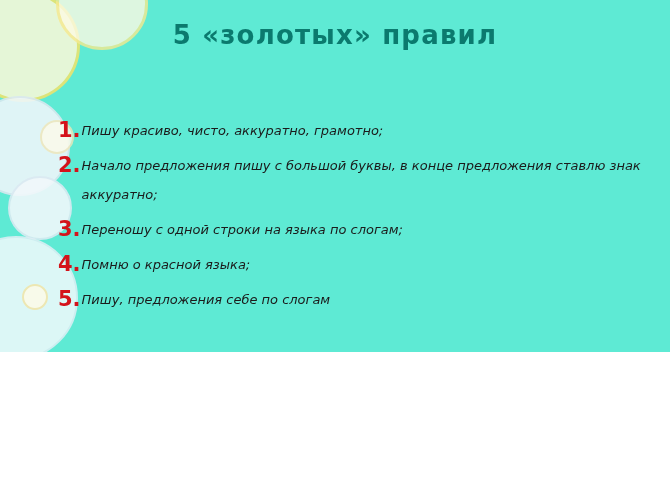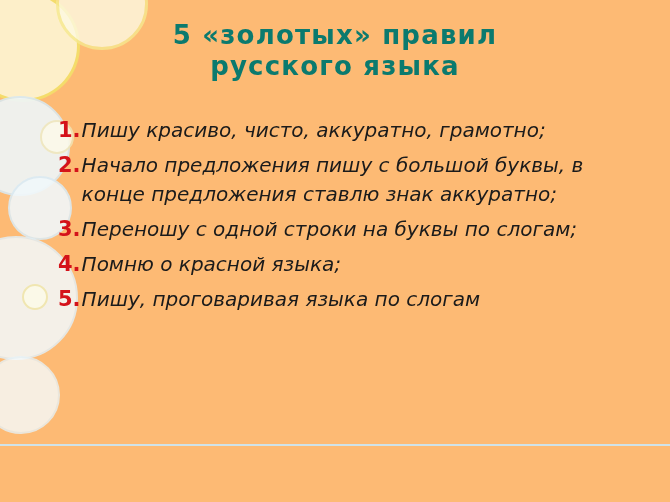--- a/index.html
+++ b/index.html
@@ -9,22 +9,22 @@
   body {
     width: 670px;
     height: 502px;
     background: #ffffff;
     font-family: "DejaVu Sans", sans-serif;
     overflow: hidden;
   }
   .slide {
     position: relative;
     width: 670px;
-    height: 502px;
-    background: #fdba74;
+    height: 352px;
+    background: #5eead4;
     overflow: hidden;
     box-sizing: border-box;
   }
   
   .bubble {
     position: absolute;
     border-radius: 50%;
     pointer-events: none;
   }
   .b1 {
@@ -123,21 +123,21 @@
     color: #d4121a;
     font-weight: bold;
     font-size: 21px;
     font-style: normal;
     line-height: 29px;
     flex: 0 0 auto;
     padding-right: 1px;
   }
   .rule-text {
     color: #1b1b1b;
-    font-size: 20px;
+    font-size: 13px;
     font-style: italic;
     line-height: 29px;
     flex: 1 1 auto;
   }
 </style>
 </head>
 <body>
 
 <div class="slide">
 
@@ -145,47 +145,46 @@
   <div class="bubble b2"></div>
   <div class="bubble b3"></div>
   <div class="bubble b4"></div>
   <div class="bubble b5"></div>
   <div class="bubble b6"></div>
   <div class="bubble b7"></div>
   <div class="bubble b8"></div>
 
   <div class="title-block">
     <div class="title-line">5 «золотых» правил</div>
-    <div class="title-line">русского языка</div>
   </div>
 
   <div class="rules">
 
     <div class="rule">
       <span class="rule-num">1.</span>
       <span class="rule-text">Пишу красиво, чисто, аккуратно, грамотно;</span>
     </div>
 
     <div class="rule">
       <span class="rule-num">2.</span>
       <span class="rule-text">Начало предложения пишу с большой буквы, в конце предложения ставлю знак аккуратно;</span>
     </div>
 
     <div class="rule">
       <span class="rule-num">3.</span>
-      <span class="rule-text">Переношу с одной строки на буквы по слогам;</span>
+      <span class="rule-text">Переношу с одной строки на языка по слогам;</span>
     </div>
 
     <div class="rule">
       <span class="rule-num">4.</span>
       <span class="rule-text">Помню о красной языка;</span>
     </div>
 
     <div class="rule">
       <span class="rule-num">5.</span>
-      <span class="rule-text">Пишу, проговаривая языка по слогам</span>
+      <span class="rule-text">Пишу, предложения себе по слогам</span>
     </div>
 
   </div>
 
   <div class="bottom-rule"></div>
 
 </div>
 
 </body></html>

